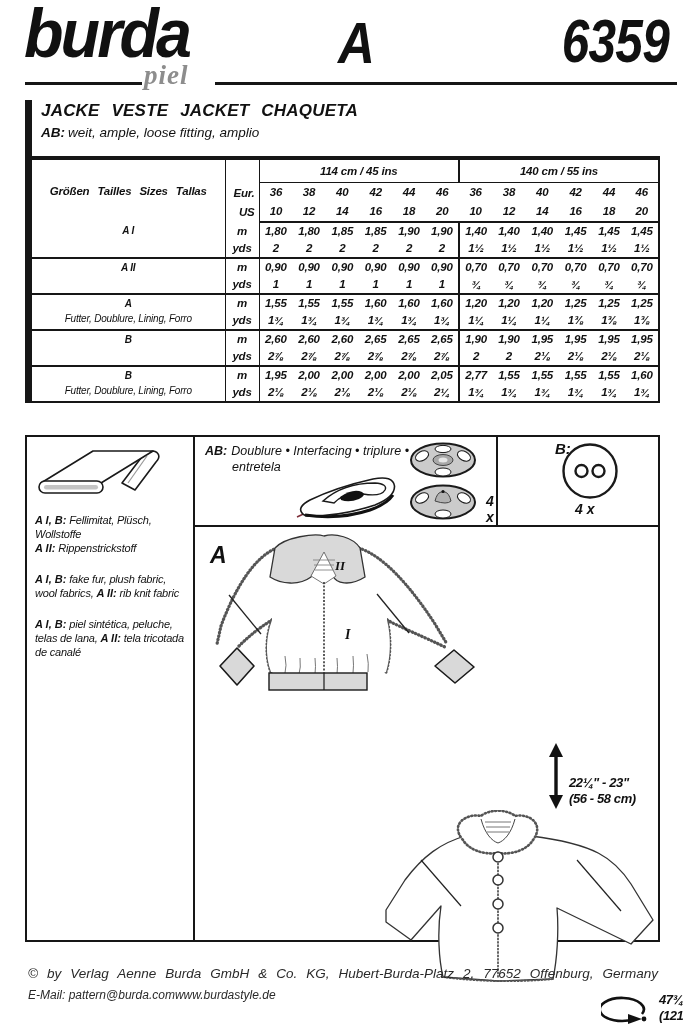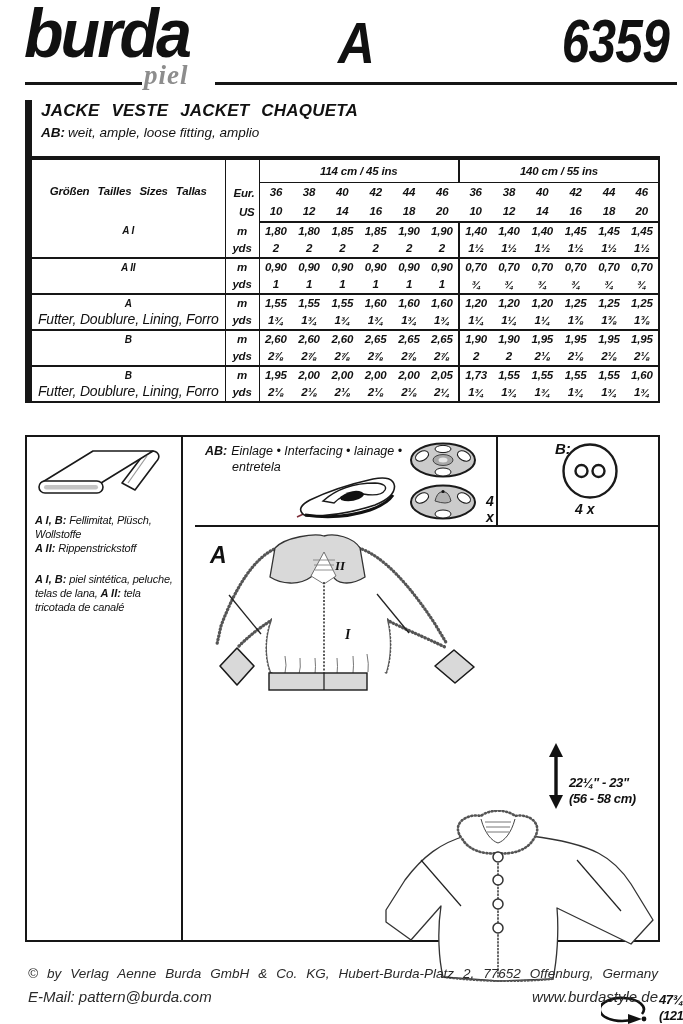--- a/index.html
+++ b/index.html
@@ -37,48 +37,48 @@
   td.lblcell{ text-align:left;padding-left:8px;border-right:1.5px solid #161616;
       font-size:12px;word-spacing:5px;vertical-align:middle;}
   td.unitstack{border-right:1.5px solid #161616;vertical-align:bottom;}
   td.unitstack div{height:19px;line-height:19px;text-align:right;padding-right:4px;}
   th.sz{height:19px;line-height:19px;}
   tr.usrow th{border-bottom:2.5px solid #161616;}
   td.mid{border-left:2px solid #161616;}
   tr.grp-top td{border-top:2px solid #161616;}
   td.rowlbl{text-align:left;padding-left:8px;border-right:1.5px solid #161616;vertical-align:top;}
   td.rowlbl .rl{font-size:10px;font-weight:bold;line-height:17px;}
-  td.rowlbl .rs{font-size:14px;font-weight:normal;line-height:14px;letter-spacing:-.2px;}
+  td.rowlbl .rs{font-size:10px;font-weight:normal;line-height:14px;letter-spacing:-.2px;}
   td.unit{border-right:1.5px solid #161616;text-align:right;padding-right:4px;}
   td.val,td.unit{height:17px;}
 
   
   .info-box{left:25px;top:435px;width:635px;height:507px;border:2px solid #161616;box-sizing:border-box;}
-  .left-col{position:absolute;left:0;top:0;width:156px;height:100%;border-right:2px solid #161616;
+  .left-col{position:absolute;left:0;top:0;width:168px;height:100%;border-right:2px solid #161616;
             box-sizing:border-box;padding:6px 8px 0 8px;}
   .mat{margin:0 0 0 0;font-size:11px;line-height:14px;letter-spacing:-.2px;}
   .mat b{letter-spacing:0;}
   .mat.gap{margin-top:17px;}
   .notions-row{position:absolute;left:168px;top:0;width:303px;height:90px;
                border-bottom:2px solid #161616;border-right:2px solid #161616;box-sizing:border-box;}
   .notions-text{position:absolute;left:10px;top:6px;font-size:12.5px;line-height:16px;}
   .notions-text b{margin-right:4px;}
   .notions-text .l2{padding-left:27px;}
   .qty{font-size:14px;font-weight:bold;}
   .button-box{position:absolute;left:471px;top:0;width:160px;height:90px;
               border-bottom:2px solid #161616;box-sizing:border-box;}
   .drawing-area{position:absolute;left:168px;top:90px;width:463px;height:415px;}
   .view-lbl{font-size:23px;font-weight:bold;}
   .dim{font-size:13px;font-weight:bold;letter-spacing:-.4px;line-height:15.5px;white-space:nowrap;}
 
   
   .footer1{left:28px;top:966px;width:630px;font-size:13.5px;color:#2a2a2a;
            text-align:justify;text-align-last:justify;}
-  .footer2{left:28px;top:988px;width:630px;font-size:15px;color:#2a2a2a;
-           display:flex;justify-content:space-between;}
+  .footer2{left:28px;top:988px;width:630px;font-size:12px;color:#2a2a2a;
+           display:flex;}
 </style>
 </head>
 <body>
 
 <div class="page">
 
   <div class="abs brand">burda</div>
   <div class="abs brand-sub">piel</div>
   <div class="abs rule l"></div>
   <div class="abs rule r"></div>
@@ -275,21 +275,21 @@
               <div class="rl">B</div>
               <div class="rs">Futter, Doublure, Lining, Forro</div>
             </td>
             <td class="unit">m</td>
             <td class="val">1,95</td>
             <td class="val">2,00</td>
             <td class="val">2,00</td>
             <td class="val">2,00</td>
             <td class="val">2,00</td>
             <td class="val">2,05</td>
-            <td class="val mid">1,73</td>
+            <td class="val mid">2,77</td>
             <td class="val">1,55</td>
             <td class="val">1,55</td>
             <td class="val">1,55</td>
             <td class="val">1,55</td>
             <td class="val">1,60</td>
           </tr>
           <tr>
             <td class="unit">yds</td>
             <td class="val">2⅛</td>
             <td class="val">2⅛</td>
@@ -318,27 +318,30 @@
           <rect x="4" y="38" width="64" height="12" rx="6"></rect>
         </g>
         <rect x="9" y="42" width="54" height="4.5" rx="2.2" fill="#c4c4c4"></rect>
         <path d="M112 13 L93 40" stroke="#9a9a9a" stroke-width="1.2" fill="none"></path>
       </svg>
       <p class="mat" style="margin-top:4px">
         <b>A I, B:</b><span> Fellimitat, Plüsch, Wollstoffe</span><br>
         <b>A II:</b><span> Rippenstrickstoff</span>
       </p>
       <p class="mat gap">
+        <b>A I, B:</b><span> fake fur, plush fabric, wool fabrics, </span><b>A II:</b><span> rib knit fabric</span>
+      </p>
+      <p class="mat gap">
         <b>A I, B:</b><span> piel sintética, peluche, telas de lana, </span><b>A II:</b><span> tela tricotada de canalé</span>
       </p>
     </div>
 
     <div class="notions-row">
       <div class="notions-text">
-        <b>AB:</b><span>Einlage • Interfacing • lainage •</span><br>
+        <b>AB:</b><span>Doublure • Interfacing • triplure •</span><br>
         <span class="l2">entretela</span>
       </div>
       <svg class="abs" style="left:100px;top:33px" width="105" height="52" viewBox="0 0 105 52">
         <path d="M2 47 L17 40" stroke="#7d2f3a" stroke-width="1.6" fill="none"></path>
         <path d="M7 43 Q2 37 15 30 Q42 17 78 9 Q98 5 99.5 16 Q100 27 80 35 Q47 46 15 46 Q9 46 7 43 Z" fill="#fff" stroke="#1a1a1a" stroke-width="1.6"></path>
         <path d="M10 45 Q45 50 75 40 Q92 34 98 25" fill="none" stroke="#111" stroke-width="3"></path>
         <path d="M28 31 Q48 13 80 13 Q93 14 90 20 Q86 27 68 24 Q49 22 39 33 Z" fill="#fff" stroke="#1a1a1a" stroke-width="1.4"></path>
         <path d="M45 27 Q58 18 67 22 Q72 25 64 29 Q54 33 46 30 Z" fill="#111"></path>
       </svg>
       <svg class="abs" style="left:212px;top:4px" width="72" height="82" viewBox="0 0 72 82">

